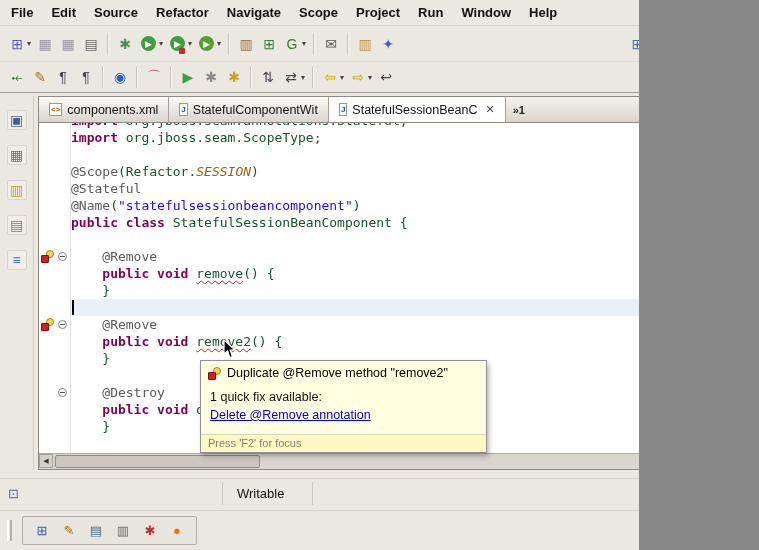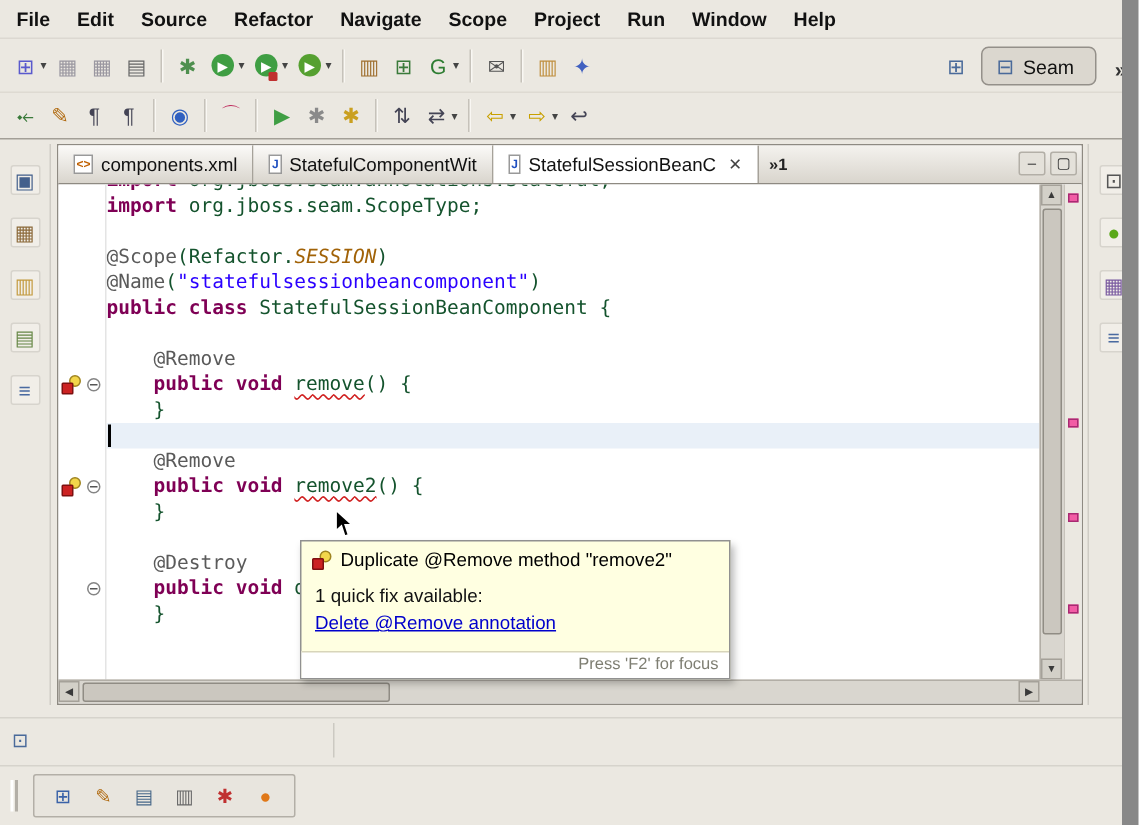--- a/index.html
+++ b/index.html
@@ -1,17 +1,17 @@
 <!DOCTYPE html>
 <html><head>
 <meta charset="utf-8">
 <style>
   *{box-sizing:border-box;margin:0;padding:0}
   body{margin:0;background:#888;font-family:"Liberation Sans",sans-serif}
-  #window{position:relative;width:748px;height:550px;background:#ebe8e1;overflow:hidden;font-size:13px;color:#111}
+  #window{position:relative;width:639px;height:550px;background:#ebe8e1;overflow:hidden;font-size:13px;color:#111}
 
   
   #menubar{position:absolute;top:0;left:0;width:759px;height:26px;display:flex;align-items:center;padding-left:2px;border-bottom:1px solid #dcd8d1}
   .menu-item{padding:4px 9px;font-weight:bold;cursor:default}
 
   
   #toolbar{position:absolute;top:26px;left:0;width:759px;height:67px;border-bottom:1px solid #a39f97}
   .tb-row{display:flex;align-items:center;padding-left:6px;gap:1px}
   #tb-row1{height:36px;border-bottom:1px solid #dedad2}
   #tb-row2{height:30px}
@@ -72,21 +72,21 @@
   .sb-arrow{position:absolute;width:14px;height:14px;display:flex;align-items:center;justify-content:center;font-size:7px;color:#3a3a3a;background:#d3d0c8;border:1px solid #a5a199}
   .sb-thumb{position:absolute;background:#cbc7bf;border:1px solid #908c84;border-radius:2px}
   #hscroll{height:16px;border-top:1px solid #b2aea6;background:#d9d6cf;position:relative}
 
   
   #tooltip{position:absolute;left:200px;top:360px;width:287px;background:#ffffe1;border:1px solid #919191;box-shadow:2px 3px 5px rgba(0,0,0,.28);z-index:50;font-size:12.5px}
   #tooltip-header{display:flex;align-items:center;gap:6px;padding:5px 8px 2px 7px;color:#000}
   .tt-icon{position:relative;width:13px;height:13px;flex:0 0 13px}
   #tooltip-body{padding:8px 8px 0 9px}
   #tooltip-link{display:inline-block;margin:4px 8px 12px 9px;color:#0000cc;text-decoration:underline;cursor:pointer}
-  #tooltip-footer{padding:2px 7px 3px;text-align:right;color:#7e7e72;font-size:11px;background:#ffffff;border-top:1px solid #d8d5ba}
+  #tooltip-footer{padding:2px 7px 3px;color:#7e7e72;font-size:11px;background:#fef9c3;border-top:1px solid #d8d5ba}
 
   
   #pointer{position:absolute;left:223px;top:339px;z-index:60}
 
   
   #statusrow{position:absolute;left:0;top:478px;width:759px;height:29px;display:flex;align-items:center;border-top:1px solid #d6d3cc}
   #status-left{width:222px;display:flex;align-items:center;padding-left:8px}
   .status-cell{height:23px;display:flex;align-items:center;padding:0 14px;border-left:1px solid #ccc9c2;min-width:90px}
   .status-div{height:23px;border-left:1px solid #ccc9c2}
   #status-tray-icon{font-size:13px;color:#4a6a9a}
@@ -286,20 +286,21 @@
           <div class="fold-icon" style="top: 265px;"></div>
         </div>
       <div id="code-area">
         <div id="clipped-line">
             <div class="code-line"><span class="sg-kw">import </span><span class="sg-pl">org.jboss.seam.annotations.Stateful;</span></div>
           </div>
         <div id="code-lines">
             <div class="code-line"><span class="sg-kw">import </span><span class="sg-pl">org.jboss.seam.ScopeType;</span></div>
             <div class="code-line"></div>
             <div class="code-line"><span class="sg-ann">@Scope</span><span class="sg-pl">(Refactor.</span><span class="sg-st">SESSION</span><span class="sg-pl">)</span></div>
+            <div class="code-line"><span class="sg-ann">@Stateful</span></div>
             <div class="code-line"><span class="sg-ann">@Name</span><span class="sg-pl">(</span><span class="sg-str">"statefulsessionbeancomponent"</span><span class="sg-pl">)</span></div>
             <div class="code-line"><span class="sg-kw">public class </span><span class="sg-pl">StatefulSessionBeanComponent {</span></div>
             <div class="code-line"></div>
             <div class="code-line"><span class="sg-pl">    </span><span class="sg-ann">@Remove</span></div>
             <div class="code-line"><span class="sg-pl">    </span><span class="sg-kw">public void </span><span class="sg-pl sg-err">remove</span><span class="sg-pl">() {</span></div>
             <div class="code-line"><span class="sg-pl">    }</span></div>
             <div class="code-line current"><span class="caret"></span></div>
             <div class="code-line"><span class="sg-pl">    </span><span class="sg-ann">@Remove</span></div>
             <div class="code-line"><span class="sg-pl">    </span><span class="sg-kw">public void </span><span class="sg-pl sg-err">remove2</span><span class="sg-pl">() {</span></div>
             <div class="code-line"><span class="sg-pl">    }</span></div>
@@ -344,20 +345,21 @@
   <div id="pointer">
     <svg width="13" height="20" viewBox="0 0 13 20">
       <polygon points="1,1 1,15 4.6,11.8 6.8,18.6 9.4,17.6 7.2,11 12,11" fill="#000" stroke="#fff" stroke-width="1.2"></polygon>
     </svg>
   </div>
 
   <div id="statusrow">
     <div id="status-left">
       <span id="status-tray-icon">⊡</span>
     </div>
+    <div class="status-cell">Writable</div>
     <div class="status-div"></div>
   </div>
 
   <div id="bottombar">
     <div id="grip"></div>
     <div id="trim">
         <div class="trim-icon" style="color: rgb(58, 98, 168);">⊞</div>
         <div class="trim-icon" style="color: rgb(176, 106, 16);">✎</div>
         <div class="trim-icon" style="color: rgb(74, 106, 138);">▤</div>
         <div class="trim-icon" style="color: rgb(106, 106, 106);">▥</div>

